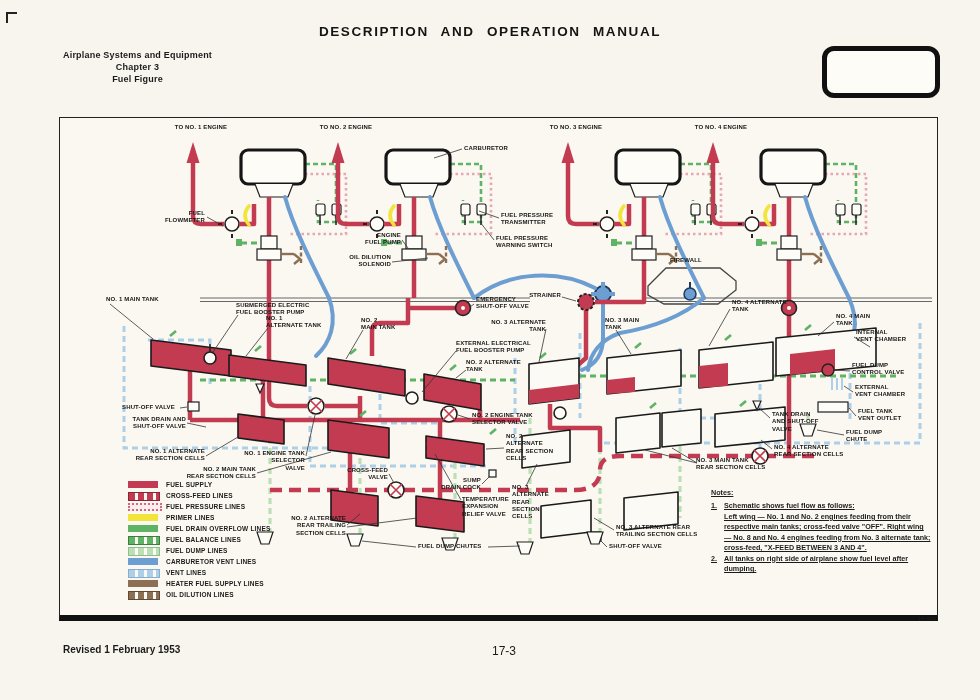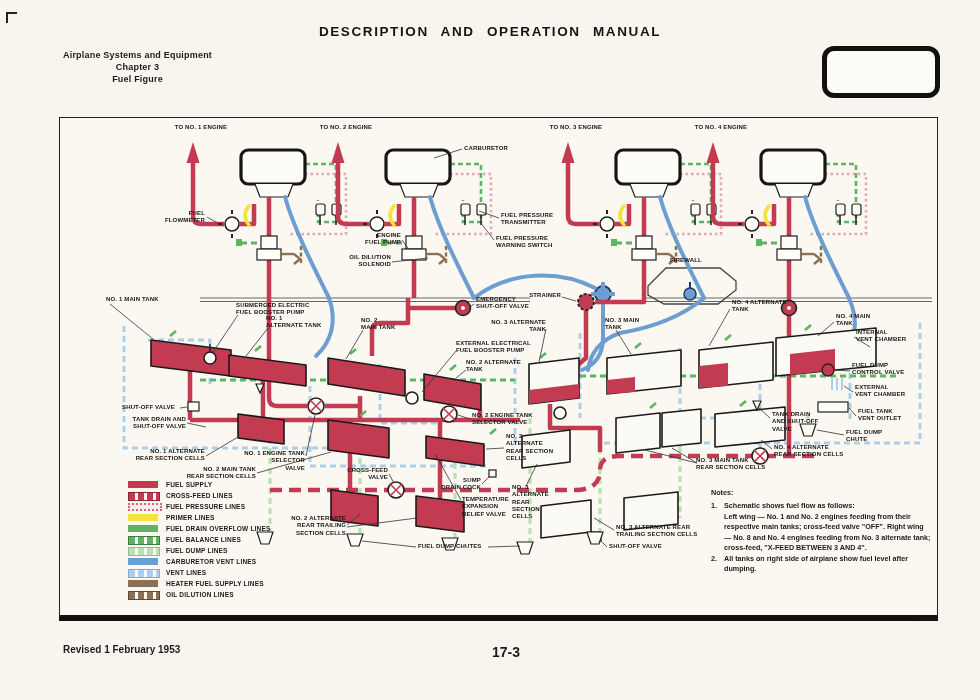--- a/index.html
+++ b/index.html
@@ -26,30 +26,30 @@
   .sw1{background:repeating-linear-gradient(90deg,#c23b50 0 6px,#fbfaf4 6px 9px);border:1px solid #8c2436;}
   .sw2{background:#f9edef;border:2px dotted #d2697c;height:4px;}
   .sw3{background:#f3e43c;}
   .sw4{background:#5eb364;}
   .sw5{background:repeating-linear-gradient(90deg,#5eb364 0 6px,#fbfaf4 6px 9px);border:1px solid #3c7c42;}
   .sw6{background:repeating-linear-gradient(90deg,#bcdfb6 0 6px,#fbfaf4 6px 9px);border:1px solid #8cbf8b;}
   .sw7{background:#6d9ed2;}
   .sw8{background:repeating-linear-gradient(90deg,#aecfe8 0 6px,#fbfaf4 6px 9px);border:1px solid #85aed0;}
   .sw9{background:#8d7053;}
   .sw10{background:repeating-linear-gradient(90deg,#8d7053 0 6px,#fbfaf4 6px 9px);border:1px solid #5f4a36;}
-  .notes{position:absolute;left:651px;top:370px;width:220px;font-size:7.2px;font-weight:bold;line-height:1.45;}
+  .notes{position:absolute;left:651px;top:370px;width:220px;font-size:7.2px;font-weight:bold;line-height:1.45;text-decoration:underline;}
   .notes-head{margin-bottom:3px;}
   .nrow{display:flex;}
   .nnum{width:13px;flex:none;}
   .nbody{white-space:pre-line;}
   .figcap{position:absolute;left:150px;top:627px;width:280px;text-align:center;
           font-size:9.5px;font-weight:bold;font-style:italic;letter-spacing:.3px;}
   .dwgno{position:absolute;left:896px;top:616px;width:40px;text-align:right;font-size:6px;font-weight:bold;}
   .foot-rev{position:absolute;left:63px;top:644px;font-size:10px;font-weight:bold;}
-  .foot-pg{position:absolute;left:492px;top:644px;font-size:14px;font-weight:bold;}
+  .foot-pg{position:absolute;left:492px;top:644px;font-size:12px;font-weight:normal;}
   
   .red{stroke:#c23b50;fill:none;stroke-width:4.5;stroke-linejoin:round;}
   .red3{stroke:#c23b50;fill:none;stroke-width:3;}
   .xfeed{stroke:#c23b50;fill:none;stroke-width:4.5;stroke-dasharray:12 7;}
   .blue{stroke:#6d9ed2;fill:none;stroke-width:4;stroke-linecap:round;}
   .lblue{stroke:#aecfe8;fill:none;stroke-width:3;stroke-dasharray:6 4;}
   .lgreen{stroke:#bcdfb6;fill:none;stroke-width:3.2;stroke-dasharray:6 4;}
   .green{stroke:#5eb364;fill:none;stroke-width:2.6;}
   .greend{stroke:#5eb364;fill:none;stroke-width:2.8;stroke-dasharray:6 4;}
   .pink{stroke:#e8a7b0;fill:none;stroke-width:2.6;stroke-dasharray:2.5 3;}

